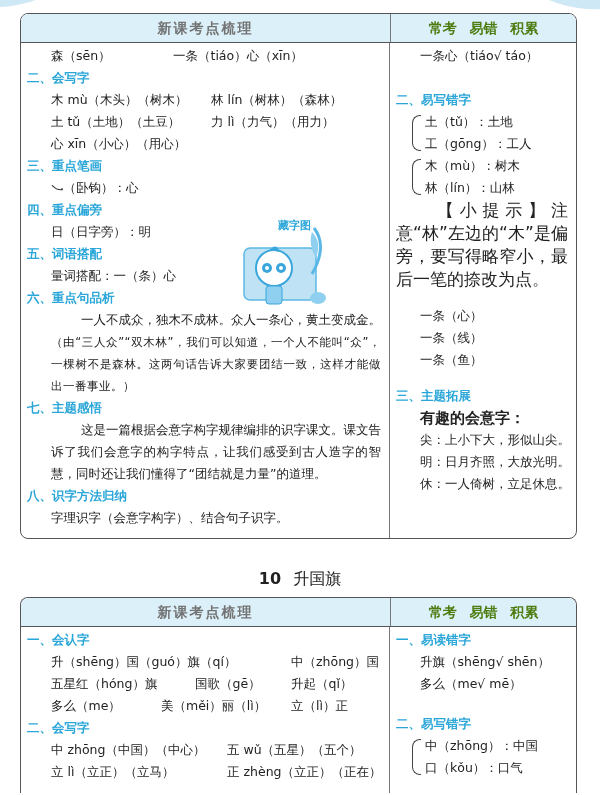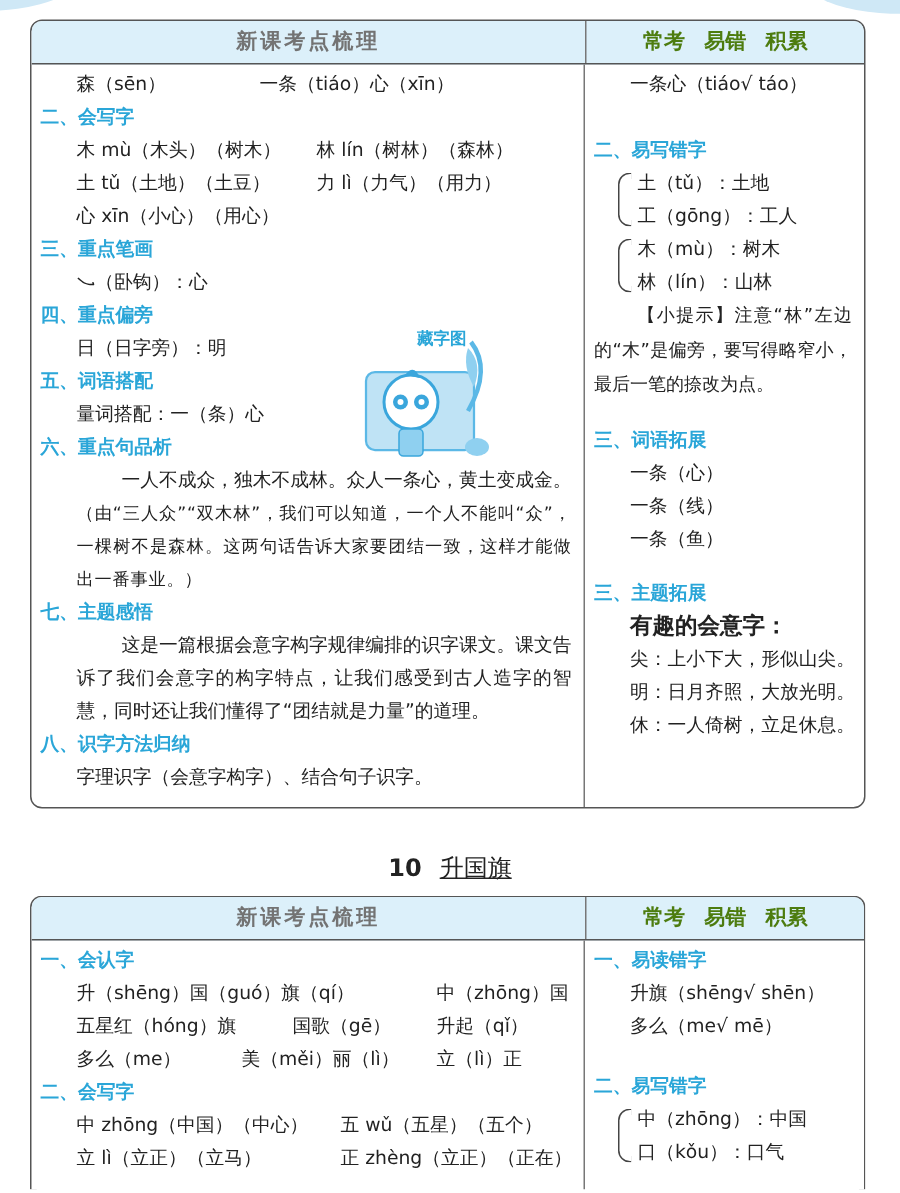--- a/index.html
+++ b/index.html
@@ -47,21 +47,21 @@
   .para.noind { text-indent: 0; }
   .brace { display: flex; align-items: stretch; padding-left: 16px; }
   .brace .b { width: 8px; border: 1.2px solid #444; border-right: none; border-radius: 8px 0 0 8px; margin: 4px 4px 4px 0; }
   .brace .items div { font-size: 12.5px; line-height: 22px; }
   .bold-sm { font-size: 15px; font-weight: bold; line-height: 22px; padding-left: 24px; }
   .mascot { position: absolute; left: 205px; top: 175px; width: 110px; height: 100px; }
   .title10 {
     position: absolute; top: 568px; left: 0; width: 600px; text-align: center;
     font-size: 16px; font-weight: bold; line-height: 22px;
   }
-  .title10 .t { font-weight: normal; margin-left: 12px; text-decoration: underline; }
+  .title10 .t { font-weight: normal; margin-left: 12px; }
   .colR .ln { padding-left: 24px; }
 </style>
 </head>
 <body>
 
 <div class="swoosh-left"></div>
 <div class="swoosh-right"></div>
 
 <div class="box box1">
   <div class="hdr">
@@ -120,23 +120,22 @@
           <div>工（gōng）：工人</div>
         </div>
       </div>
       <div class="brace">
         <div class="b"></div>
         <div class="items">
           <div>木（mù）：树木</div>
           <div>林（lín）：山林</div>
         </div>
       </div>
-      <div class="para" style="padding-left:0;padding-right:8px;font-size:12px;line-height:23px">【小提示】注意“林”左边的“木”是偏旁，要写得略窄小，最后一笔的捺改为点。</div>
+      <div class="para" style="padding-left:0;padding-right:8px;font-size:17px;line-height:23px">【小提示】注意“林”左边的“木”是偏旁，要写得略窄小，最后一笔的捺改为点。</div>
       <div style="height:14px"></div>
-      <div class="sec">三、词语拓展</div>
       <div class="ln">一条（心）</div>
       <div class="ln">一条（线）</div>
       <div class="ln">一条（鱼）</div>
       <div style="height:14px"></div>
       <div class="sec">三、主题拓展</div>
       <div class="bold-sm">有趣的会意字：</div>
       <div class="ln">尖：上小下大，形似山尖。</div>
       <div class="ln">明：日月齐照，大放光明。</div>
       <div class="ln">休：一人倚树，立足休息。</div>
     </div>

